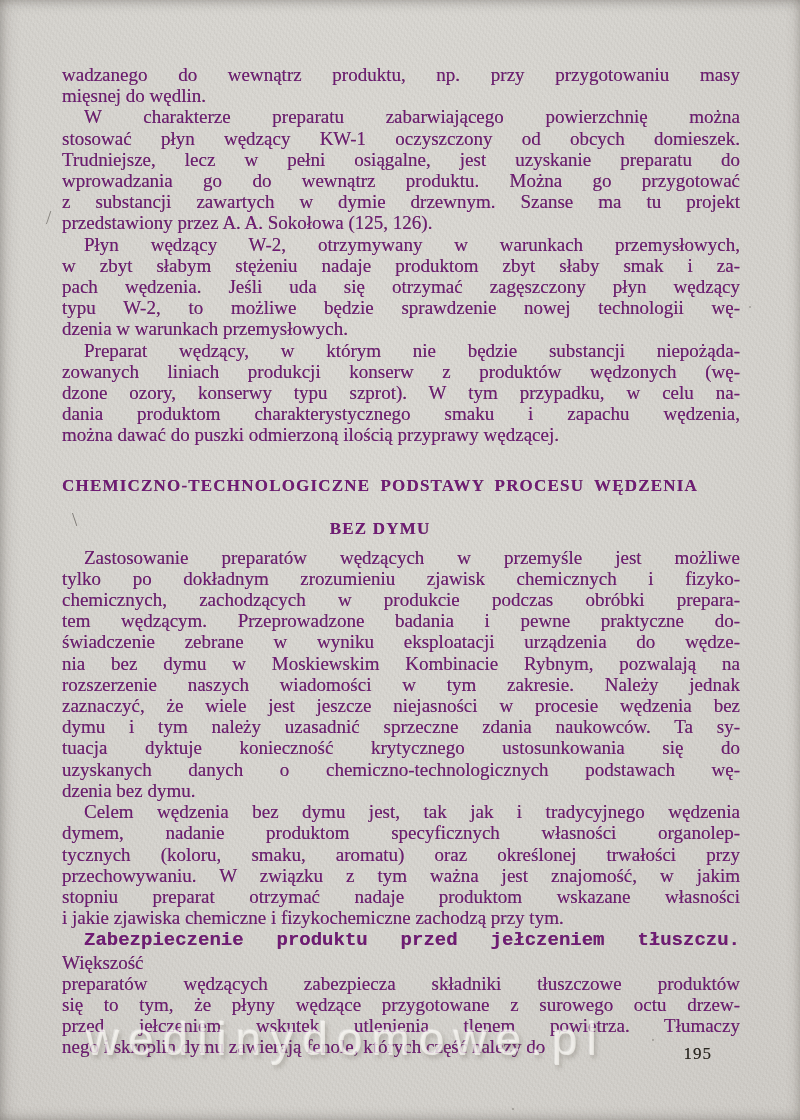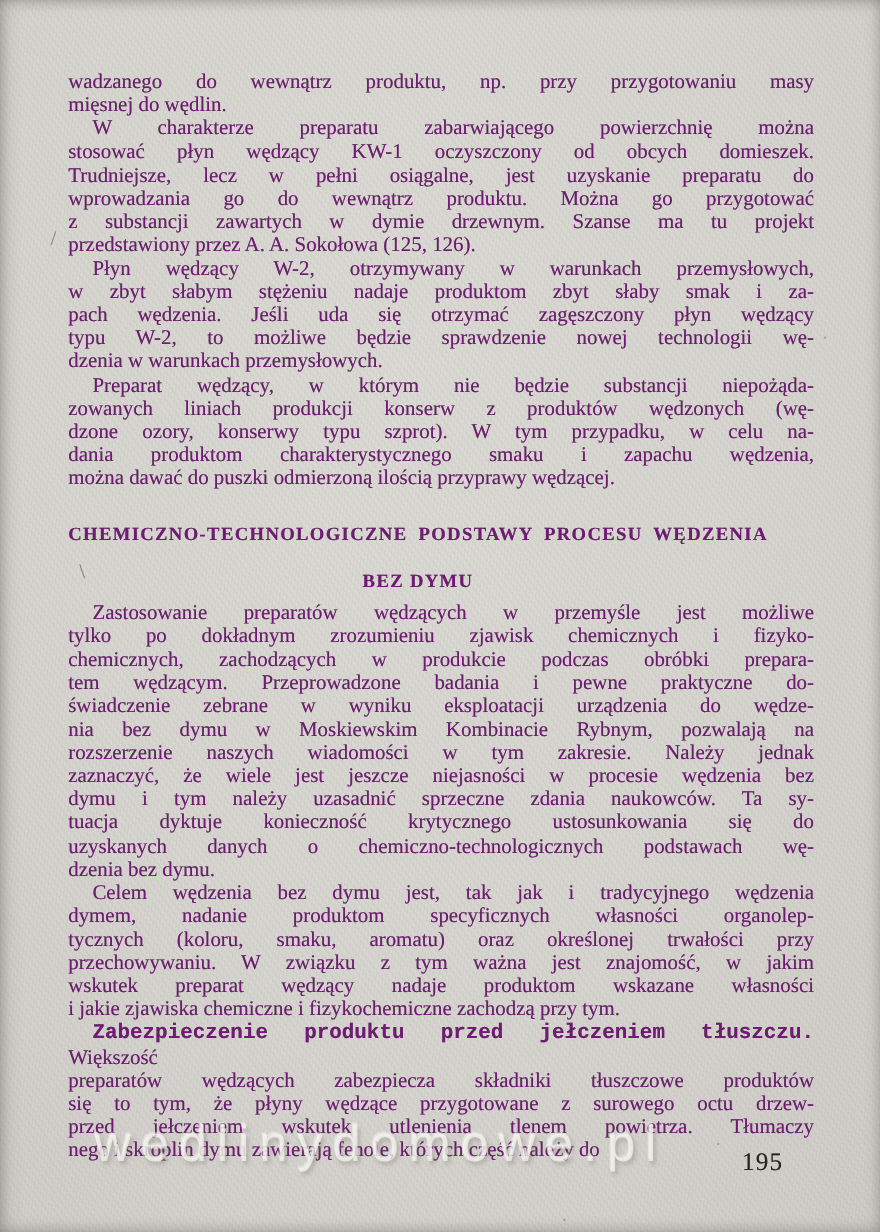--- a/index.html
+++ b/index.html
@@ -55,21 +55,21 @@
     margin-right: 42px;
   }
   .heading-line-2 {
     text-align: center;
     margin-right: 42px;
     margin-top: 23px;
   }
   .page-number {
     position: absolute;
     top: 1044px; right: 88px;
-    font-size: 23px;
+    font-size: 17px;
     color: #2a2620;
     letter-spacing: 1px;
     text-shadow: 0 0 0.4px rgba(35,32,28,0.55);
   }
   .watermark {
     position: absolute;
     left: 86px; top: 1004px; width: 690px;
     text-align: left;
     font-family: "Liberation Sans", "DejaVu Sans", sans-serif;
     font-weight: normal;
@@ -137,21 +137,21 @@
       <div class="line j">rozszerzenie naszych wiadomości w tym zakresie. Należy jednak</div>
       <div class="line j">zaznaczyć, że wiele jest jeszcze niejasności w procesie wędzenia bez</div>
       <div class="line j">dymu i tym należy uzasadnić sprzeczne zdania naukowców. Ta sy-</div>
       <div class="line j">tuacja dyktuje konieczność krytycznego ustosunkowania się do</div>
       <div class="line j">uzyskanych danych o chemiczno-technologicznych podstawach wę-</div>
       <div class="line">dzenia bez dymu.</div>
       <div class="line j ind">Celem wędzenia bez dymu jest, tak jak i tradycyjnego wędzenia</div>
       <div class="line j">dymem, nadanie produktom specyficznych własności organolep-</div>
       <div class="line j">tycznych (koloru, smaku, aromatu) oraz określonej trwałości przy</div>
       <div class="line j">przechowywaniu. W związku z tym ważna jest znajomość, w jakim</div>
-      <div class="line j">wskutek preparat wędzący nadaje produktom wskazane własności</div>
+      <div class="line j">stopniu preparat otrzymać nadaje produktom wskazane własności</div>
       <div class="line">i jakie zjawiska chemiczne i fizykochemiczne zachodzą przy tym.</div>
       <div class="line j ind"><span class="b">Zabezpieczenie produktu przed jełczeniem tłuszczu.</span><span> Większość</span></div>
       <div class="line j">preparatów wędzących zabezpiecza składniki tłuszczowe produktów</div>
       <div class="line j">się to tym, że płyny wędzące przygotowane z surowego octu drzew-</div>
       <div class="line j">przed jełczeniem wskutek utlenienia tlenem powietrza. Tłumaczy</div>
       <div class="line">nego i skroplin dymu zawierają fenole, których część należy do</div>
     </div>
 </div>
 
 <div class="artifact slash">/</div>

